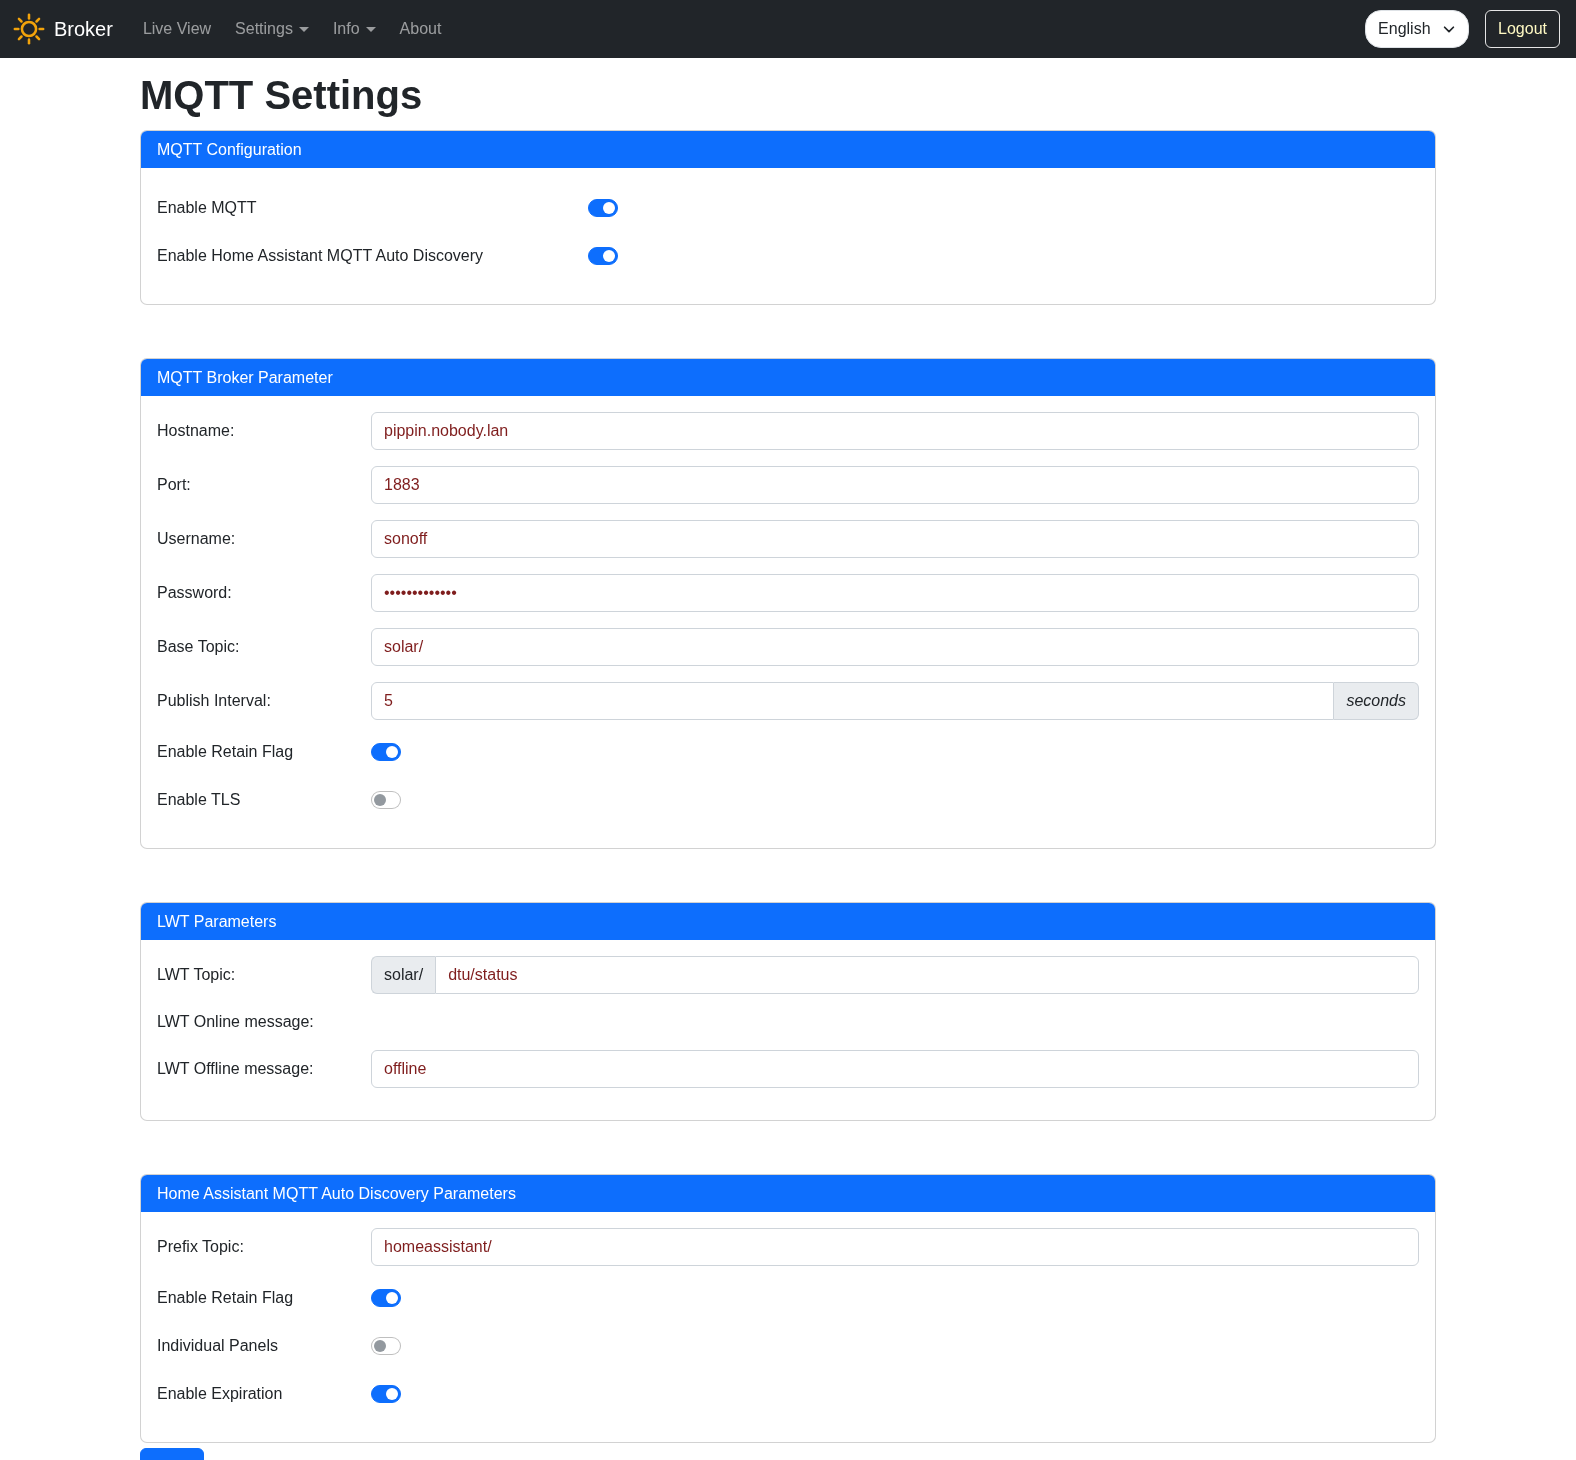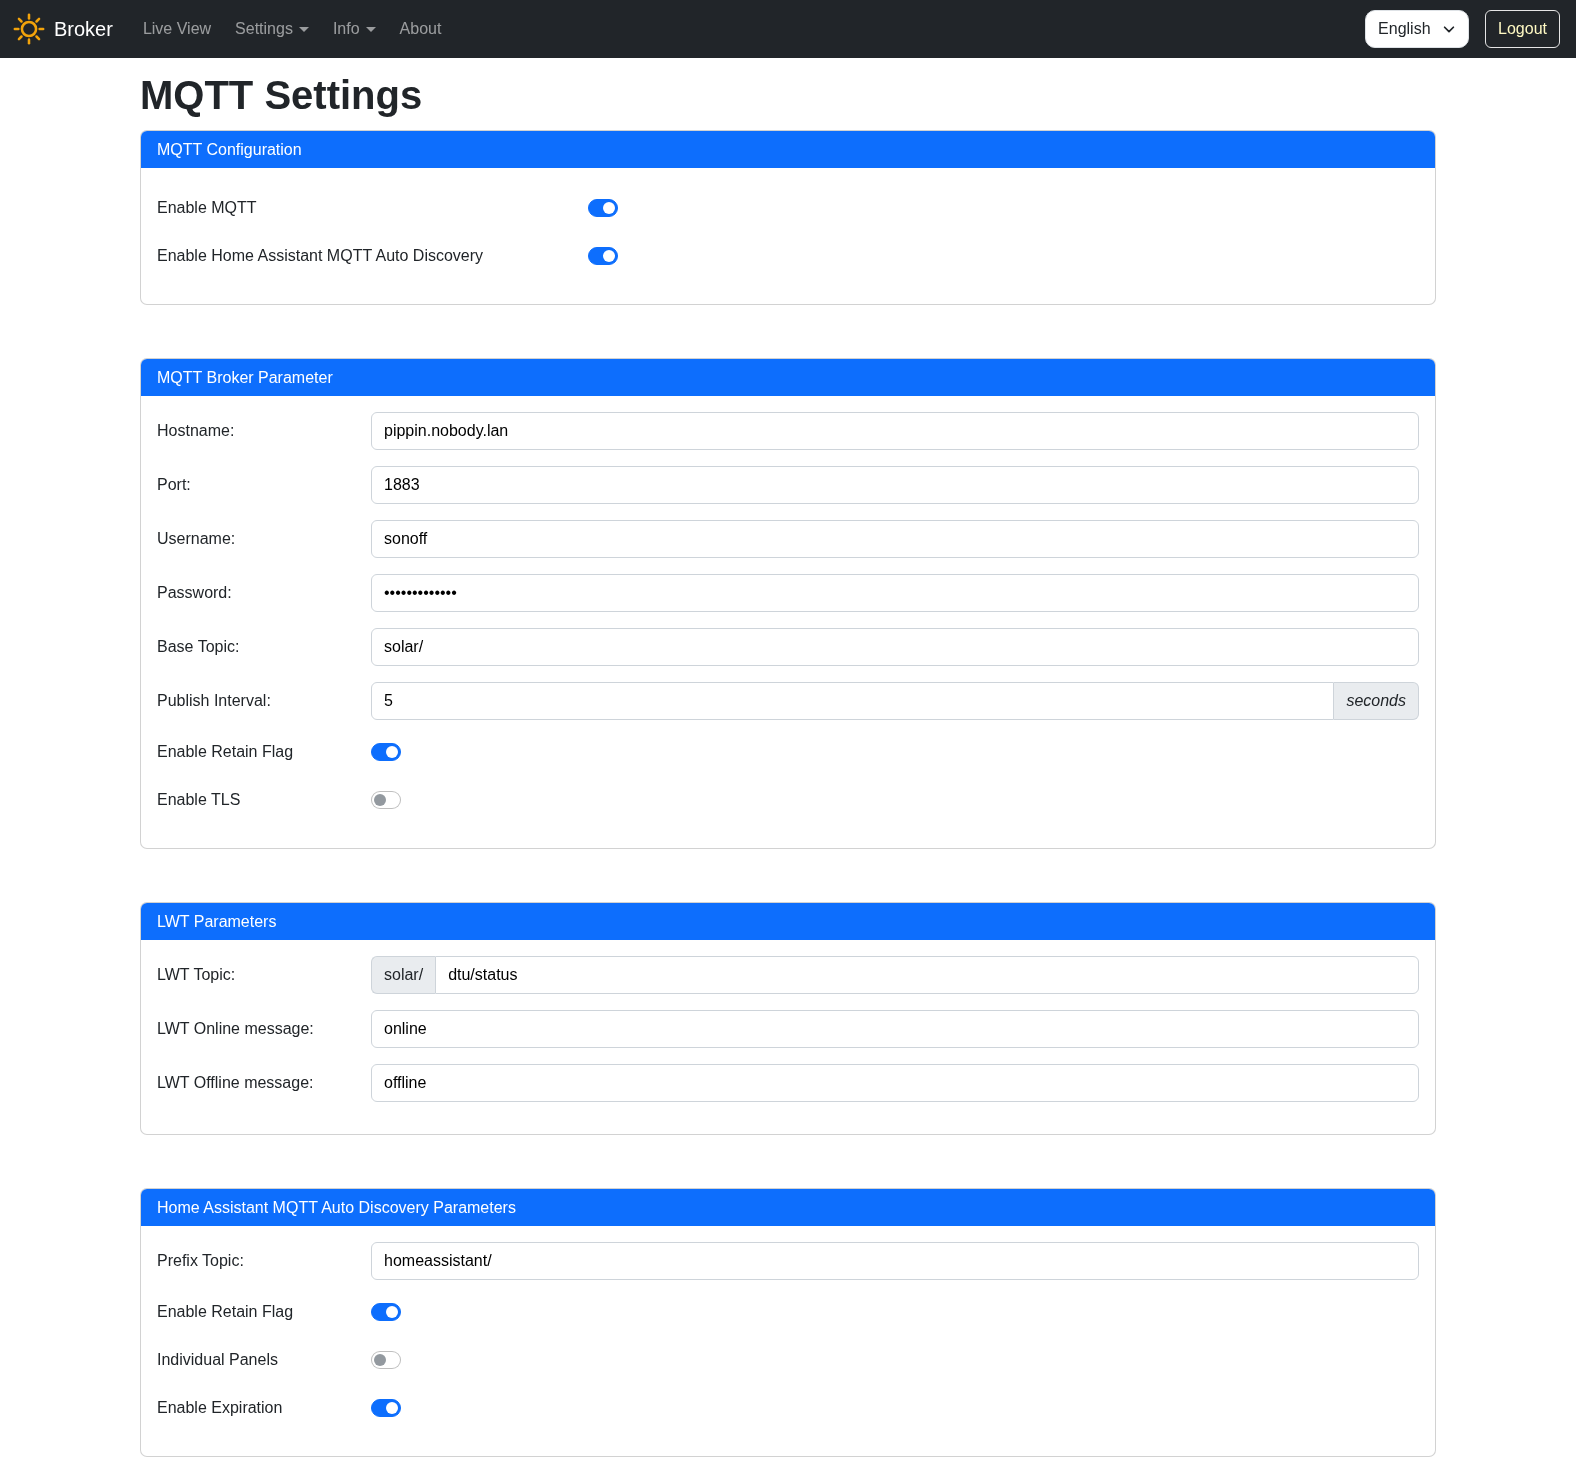--- a/index.html
+++ b/index.html
@@ -6,40 +6,40 @@
   html, body { background: #fff; font-family: "Liberation Sans", sans-serif; color: #212529; }
   body { width: 1576px; }
 
   
   .navbar { height: 58px; background: #212529; display: flex; align-items: center; padding: 0 16px 0 12px; }
   .brand { display: flex; align-items: center; gap: 8px; color: #fff; font-size: 20px; margin-right: 22px; cursor: pointer; }
   .nav-links { display: flex; align-items: center; }
   .nav-link { color: rgba(255,255,255,0.55); font-size: 16px; text-decoration: none; padding: 8px 8px; margin-right: 8px; display: inline-flex; align-items: center; gap: 6px; cursor: pointer; justify-content: flex-end; }
   .caret { width: 0; height: 0; border-left: 5px solid transparent; border-right: 5px solid transparent; border-top: 5px solid rgba(255,255,255,0.55); display: inline-block; }
   .nav-spacer { flex: 1; }
-  .lang-select { background: #fff; border: 1px solid #dee2e6; border-radius: 10px; height: 38px; width: 104px; display: flex; align-items: center; justify-content: space-between; padding: 0 12px; font-size: 16px; color: #212529; margin-right: 16px; cursor: pointer; }
+  .lang-select { background: #fff; border: 1px solid #dee2e6; border-radius: 16px; height: 38px; width: 104px; display: flex; align-items: center; justify-content: space-between; padding: 0 12px; font-size: 16px; color: #212529; margin-right: 16px; cursor: pointer; }
   .logout-btn { background: transparent; border: 1px solid #e5e5e5; color: #fef9c3; border-radius: 6px; height: 38px; padding: 0 12px; font-size: 16px; font-family: inherit; cursor: pointer; }
 
   
   .container { width: 1296px; margin: 0 auto; }
   h1.page-title { font-size: 40px; line-height: 46px; font-weight: 600; margin: 14px 0 12px; }
 
   .card { border: 1px solid rgba(0,0,0,0.175); border-radius: 7px; margin-bottom: 53px; background: #fff; }
   .card:last-of-type { margin-bottom: 5px; }
   .card-header { background: #0d6efd; color: #fff; font-size: 16px; line-height: 21px; padding: 8px 16px; border-radius: 6px 6px 0 0; }
   .card-body { padding: 16px; }
 
   .frow { display: flex; align-items: center; margin-bottom: 16px; }
   .switch-row { padding: 4px 0; margin-top: 8px; }
   .flabel { font-size: 16px; line-height: 24px; color: #212529; }
   .w-narrow { width: 214px; flex: 0 0 214px; }
   .w-wide { width: 431px; flex: 0 0 431px; }
   .fcontrol { flex: 1; display: flex; }
 
-  .text-input { flex: 1; height: 38px; border: 1px solid #ced4da; border-radius: 6px; padding: 6px 12px; font-size: 16px; color: #000000; font-family: inherit; background: #fff; outline: none; }
+  .text-input { flex: 1; height: 38px; border: 1px solid #ced4da; border-radius: 6px; padding: 6px 12px; font-size: 16px; color: #7f1d1d; font-family: inherit; background: #fff; outline: none; }
   .input-group { flex: 1; display: flex; }
   .input-group .text-input { border-radius: 6px; }
   .input-group .addon-left { background: #e9ecef; border: 1px solid #ced4da; border-right: 0; border-radius: 6px 0 0 6px; padding: 6px 12px; font-size: 16px; line-height: 24px; color: #212529; }
   .input-group .addon-left + .text-input { border-top-left-radius: 0; border-bottom-left-radius: 0; }
   .input-group .text-input.has-right { border-top-right-radius: 0; border-bottom-right-radius: 0; }
   .input-group .addon-right { background: #e9ecef; border: 1px solid #ced4da; border-left: 0; border-radius: 0 6px 6px 0; padding: 6px 12px; font-size: 16px; line-height: 24px; color: #212529; font-style: italic; }
 
   
   .switch { position: relative; display: inline-block; width: 30px; height: 18px; border-radius: 10px; background: #fff; border: 1px solid rgba(0,0,0,0.25); cursor: pointer; flex: 0 0 auto; }
   .switch::after { content: ""; position: absolute; top: 2px; left: 2px; width: 12px; height: 12px; border-radius: 50%; background: #93999f; }
@@ -168,23 +168,20 @@
     <div class="card-body">
       <div class="frow">
         <label class="flabel w-narrow">LWT Topic:</label>
         <div class="fcontrol input-group">
           <span class="addon-left">solar/</span>
           <input class="text-input" type="text" value="dtu/status" style="">
         </div>
       </div>
       <div class="frow">
         <label class="flabel w-narrow">LWT Online message:</label>
-        <div class="fcontrol">
-            <input class="text-input" type="text" value="online" style="">
-          </div>
       </div>
       <div class="frow">
         <label class="flabel w-narrow">LWT Offline message:</label>
         <div class="fcontrol">
             <input class="text-input" type="text" value="offline" style="">
           </div>
       </div>
     </div>
   </section>
 

